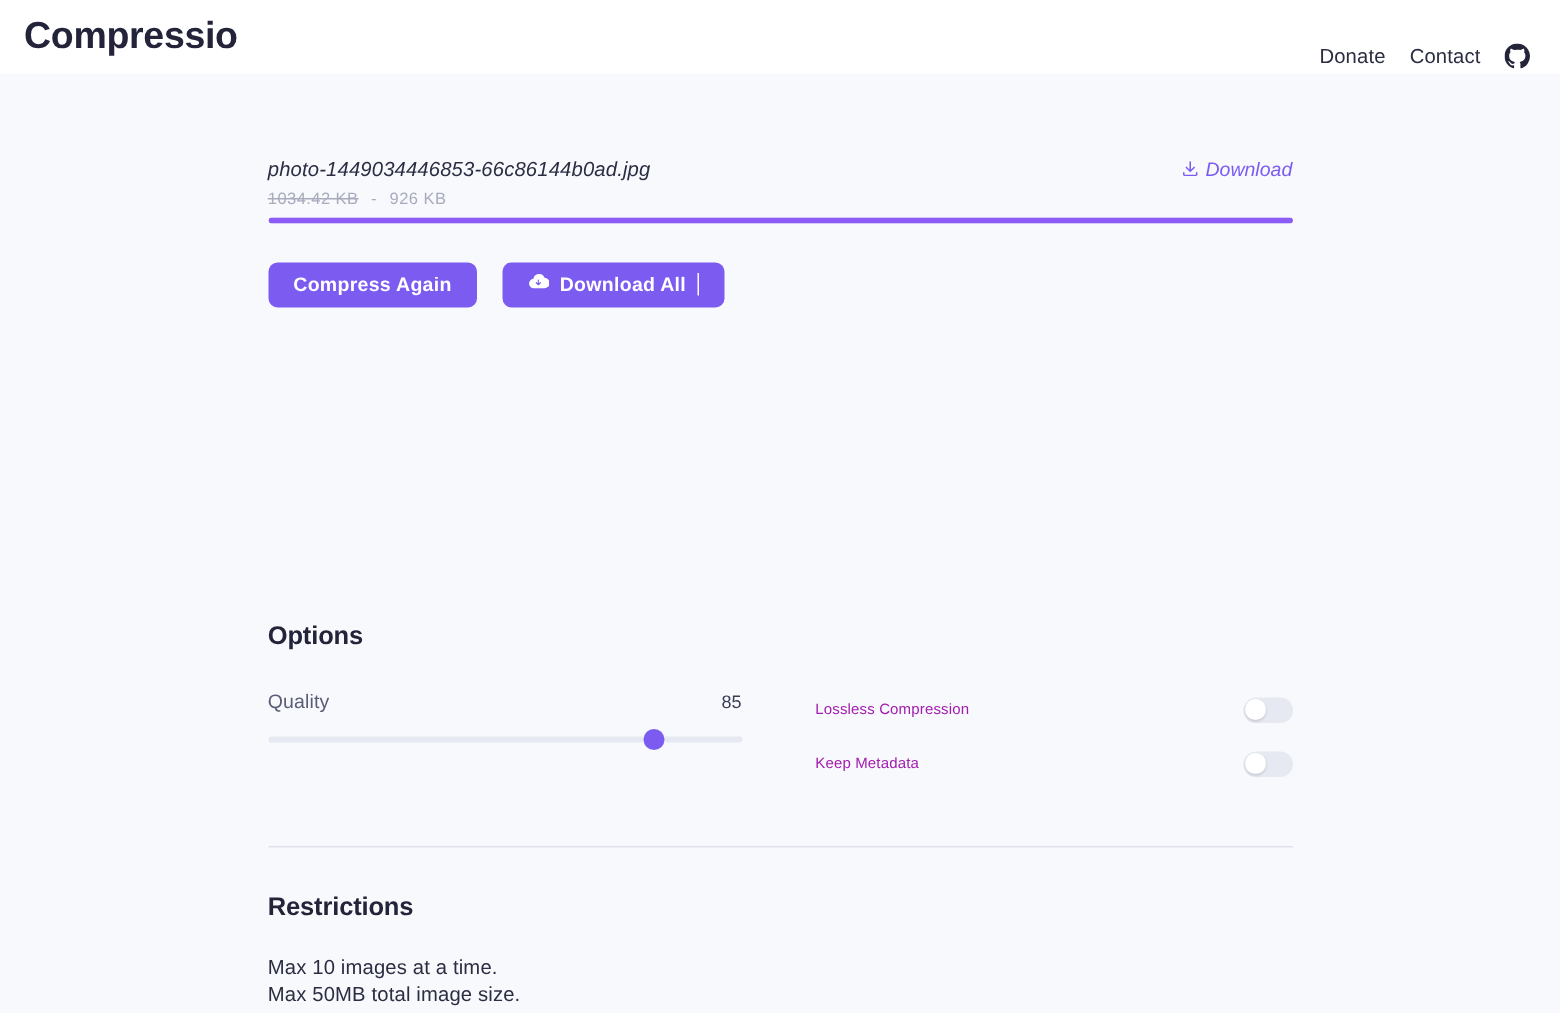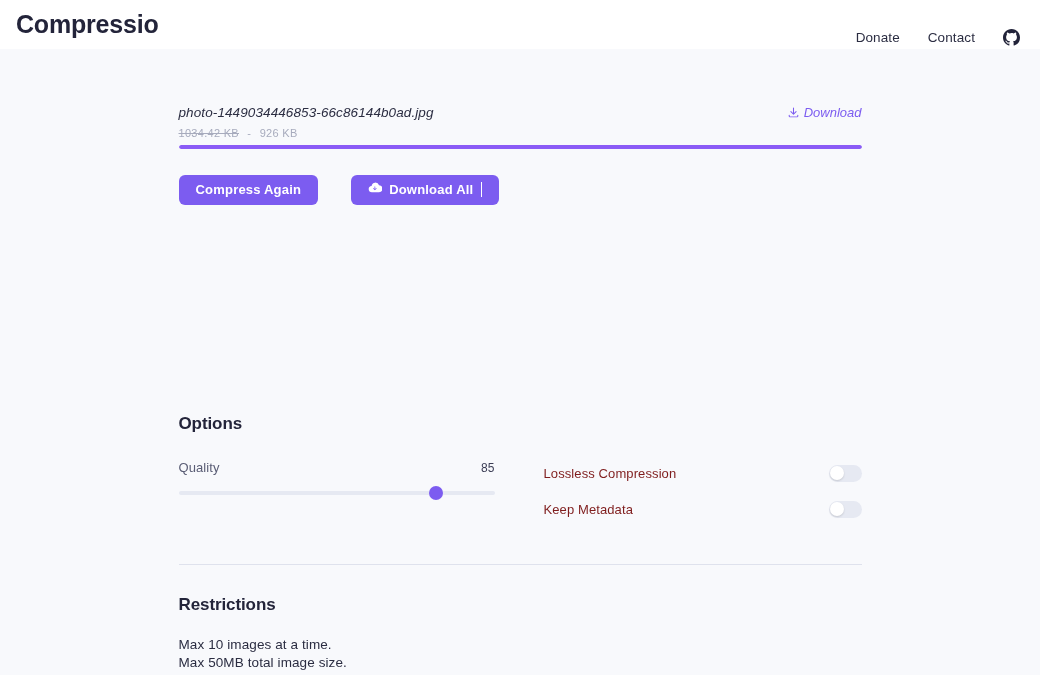--- a/index.html
+++ b/index.html
@@ -29,21 +29,21 @@
   .brand {
     font-size: 25px;
     font-weight: 600;
     letter-spacing: -0.2px;
     color: #23243a;
     padding-left: 0px;
   }
   .nav {
     display: flex;
     align-items: center;
-    gap: 28px;
+    gap: 16px;
     padding-right: 4px;
     margin-top: 26px;
   }
   .nav a {
     font-size: 13.5px;
     color: #2b2d42;
     text-decoration: none;
     letter-spacing: 0.1px;
   }
   .gh-icon { display: flex; align-items: center; color: #23243a; }
@@ -106,21 +106,21 @@
   .progress-fill {
     height: 100%;
     background: #8b5cf6;
     border-radius: 2px;
   }
 
   
   .actions {
     margin-top: 26px;
     display: flex;
-    gap: 33px;
+    gap: 17px;
   }
   .btn {
     border: none;
     background: #7c5cf0;
     color: #ffffff;
     font-family: "Liberation Sans", sans-serif;
     font-size: 13px;
     font-weight: 700;
     letter-spacing: 0.2px;
     border-radius: 6px;
@@ -186,22 +186,22 @@
 
   .toggles-col { width: 318px; padding-top: 1px; }
   .toggle-row {
     display: flex;
     justify-content: space-between;
     align-items: center;
     height: 25px;
     margin-bottom: 11px;
   }
   .toggle-label {
-    font-size: 13px;
-    color: #7f1d1d;
+    font-size: 10px;
+    color: #a21caf;
     letter-spacing: 0.1px;
   }
   .toggle {
     width: 33px; height: 17px;
     border-radius: 9px;
     background: #e6e9f2;
     position: relative;
     cursor: pointer;
   }
   .toggle .knob {

